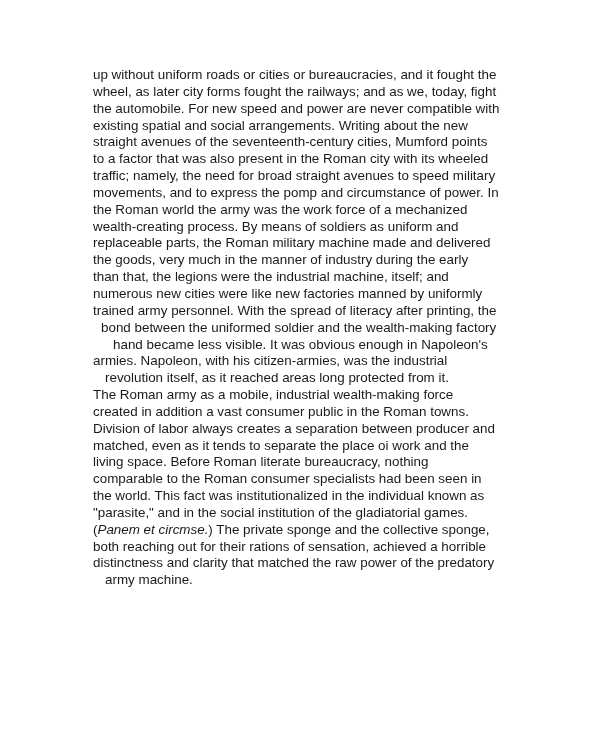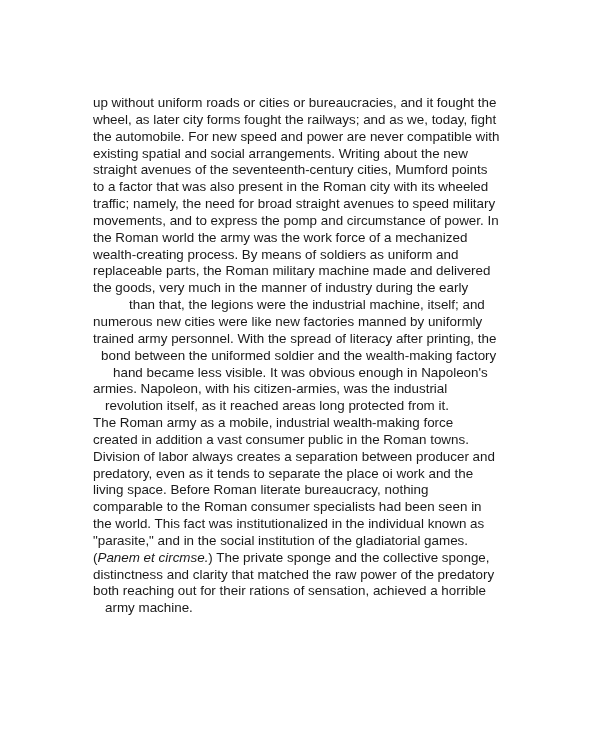--- a/index.html
+++ b/index.html
@@ -43,49 +43,49 @@
     .em {
       font-style: italic;
     }
   </style>
 </head>
 <body>
 
 <div class="page">
 
   <div class="para">
-    <span class="line" style="word-spacing: 0px; text-align-last: left; text-align: left; margin-top: 28px;">up without uniform roads or cities or bureaucracies, and it fought the</span>
+    <span class="line" style="word-spacing: 0px; text-align-last: left; text-align: left;">up without uniform roads or cities or bureaucracies, and it fought the</span>
     <span class="line" style="word-spacing: 0px; text-align-last: left; text-align: center;">wheel, as later city forms fought the railways; and as we, today, fight</span>
     <span class="line" style="word-spacing: 0px; text-align-last: left; text-align: left;">the automobile. For new speed and power are never compatible with</span>
     <span class="line" style="word-spacing: 0px; text-align-last: left; text-align: left;">existing spatial and social arrangements. Writing about the new</span>
     <span class="line" style="word-spacing: 0px; text-align-last: left; text-align: center;">straight avenues of the seventeenth-century cities, Mumford points</span>
     <span class="line" style="word-spacing: 0px; text-align-last: left; text-align: left;">to a factor that was also present in the Roman city with its wheeled</span>
     <span class="line" style="word-spacing: 0px; text-align-last: left; text-align: left;">traffic; namely, the need for broad straight avenues to speed military</span>
     <span class="line" style="word-spacing: 0px; text-align-last: left; text-align: left;">movements, and to express the pomp and circumstance of power. In</span>
     <span class="line" style="word-spacing: 0px; text-align-last: left; text-align: left;">the Roman world the army was the work force of a mechanized</span>
     <span class="line" style="word-spacing: 0px; text-align-last: left; text-align: left;">wealth-creating process. By means of soldiers as uniform and</span>
     <span class="line" style="word-spacing: 0px; text-align-last: left; text-align: left;">replaceable parts, the Roman military machine made and delivered</span>
     <span class="line" style="word-spacing: 0px; text-align-last: left; text-align: left;">the goods, very much in the manner of industry during the early</span>
-    <span class="line" style="word-spacing: 0px; text-align-last: left; text-align: left; margin-left: 36px;">than that, the legions were the industrial machine, itself; and</span>
+    <span class="line" style="word-spacing: 0px; text-align-last: left; text-align: left;">than that, the legions were the industrial machine, itself; and</span>
     <span class="line" style="word-spacing: 0px; text-align-last: left; text-align: left;">numerous new cities were like new factories manned by uniformly</span>
     <span class="line" style="word-spacing: 0px; text-align-last: left; text-align: left;">trained army personnel. With the spread of literacy after printing, the</span>
     <span class="line" style="word-spacing: 0px; text-align-last: left; text-align: left; margin-left: 8px;">bond between the uniformed soldier and the wealth-making factory</span>
     <span class="line" style="word-spacing: 0px; text-align-last: left; text-align: left; margin-left: 20px;">hand became less visible. It was obvious enough in Napoleon's</span>
     <span class="line" style="word-spacing: 0px; text-align-last: left; text-align: left;">armies. Napoleon, with his citizen-armies, was the industrial</span>
     <span class="line last">revolution itself, as it reached areas long protected from it.</span>
   </div>
 
   <div class="para">
     <span class="line" style="word-spacing: 0px; text-align-last: left; text-align: left;">The Roman army as a mobile, industrial wealth-making force</span>
     <span class="line" style="word-spacing: 0px; text-align-last: left; text-align: left;">created in addition a vast consumer public in the Roman towns.</span>
     <span class="line" style="word-spacing: 0px; text-align-last: left; text-align: right;">Division of labor always creates a separation between producer and</span>
-    <span class="line" style="word-spacing: 0px; text-align-last: left; text-align: left;">predatory, even as it tends to separate the place oi work and the</span>
+    <span class="line" style="word-spacing: 0px; text-align-last: left; text-align: left;">matched, even as it tends to separate the place oi work and the</span>
     <span class="line" style="word-spacing: 0px; text-align-last: left; text-align: left;">living space. Before Roman literate bureaucracy, nothing</span>
     <span class="line" style="word-spacing: 0px; text-align-last: left; text-align: left;">comparable to the Roman consumer specialists had been seen in</span>
     <span class="line" style="word-spacing: 0px; text-align-last: left; text-align: left;">the world. This fact was institutionalized in the individual known as</span>
     <span class="line" style="word-spacing: 0px; text-align-last: left; text-align: left;">"parasite," and in the social institution of the gladiatorial games.</span>
     <span class="line" style="word-spacing: 0px; text-align-last: left; text-align: left;"><span>(</span><span class="em">Panem et circmse.</span><span>) The private sponge and the collective sponge,</span></span>
+    <span class="line" style="word-spacing: 0px; text-align-last: left; text-align: left;">both reaching out for their rations of sensation, achieved a horrible</span>
     <span class="line" style="word-spacing: 0px; text-align-last: left; text-align: left;">distinctness and clarity that matched the raw power of the predatory</span>
-    <span class="line" style="word-spacing: 0px; text-align-last: left; text-align: left;">both reaching out for their rations of sensation, achieved a horrible</span>
     <span class="line last">army machine.</span>
   </div>
 
 </div>
 
 </body></html>

